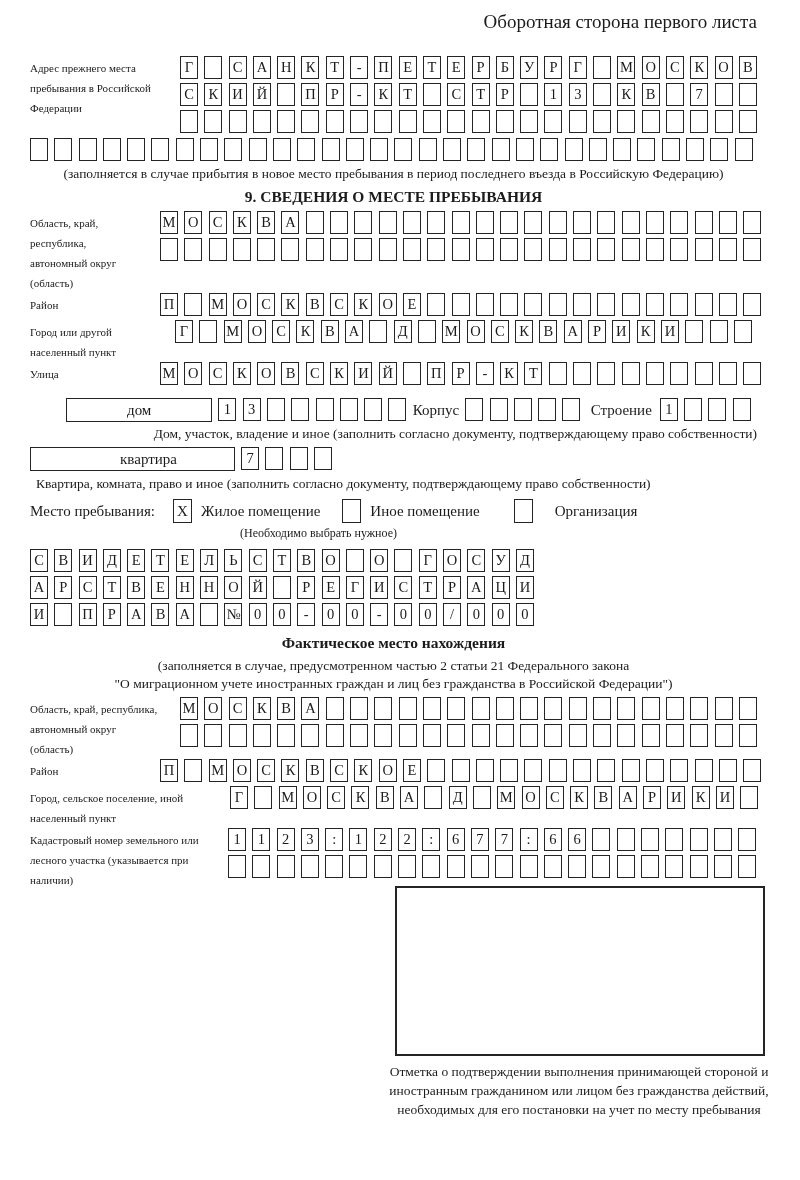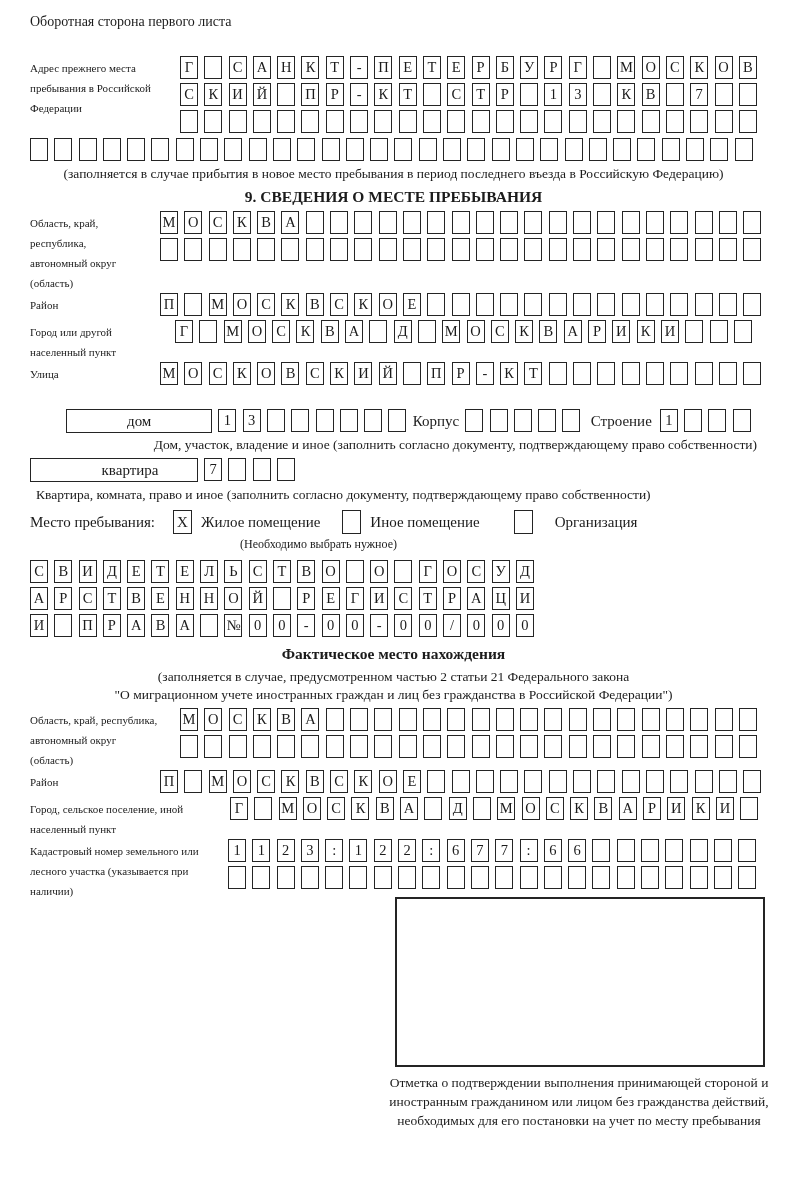--- a/index.html
+++ b/index.html
@@ -4,21 +4,21 @@
 <style>
   * { margin:0; padding:0; box-sizing:border-box; }
   html,body { width:800px; height:1180px; background:#ffffff; overflow:hidden; }
   body {
     font-family:"Liberation Serif","DejaVu Serif",serif;
     color:#1b1b1b;
     position:relative;
   }
   .page { width:800px; height:1180px; padding:12px 43px 0 30px; }
 
-  .header-note { font-size:14px; line-height:20px; margin-bottom:24px; }
+  .header-note { text-align:right; font-size:19px; line-height:20px; margin-bottom:24px; }
 
   
   .frow { display:flex; align-items:flex-start; }
   .flabel { font-size:11px; line-height:20px; padding-top:2px; }
   .cellcol { display:flex; flex-direction:column; }
   .cellrow { display:flex; margin-bottom:4px; }
   .cell {
     width:18px; height:23px; flex:0 0 18px;
     border:1.6px solid #242424; margin-right:6.3px;
     display:flex; align-items:center; justify-content:center;
@@ -60,21 +60,21 @@
   .lbl-raion2 { flex:0 0 130px; padding-right:20px; }
   .lbl-gorod2 { flex:0 0 145px; padding-right:18px; }
   .lbl-ulitsa { flex:0 0 130px; padding-right:20px; }
   .lbl-doc    { flex:0 0 223px; padding-right:15px; }
   .lbl-obl3   { flex:0 0 150px; padding-right:22px; }
   .lbl-raion3 { flex:0 0 130px; padding-right:20px; }
   .lbl-gorod3 { flex:0 0 200px; padding-right:8px; }
   .lbl-kad    { flex:0 0 198px; padding-right:28px; }
 
   .row-full { margin-top:1px; }
-  .mt2 { margin-top:20px;padding-left:36px; }
+  .mt2 { margin-top:9px;padding-left:36px; }
   .kad-wrap { height:56px; }          
   .kad-wrap .flabel { height:80px; }
 
   .place-row { display:flex; align-items:center; margin-top:6px; font-size:15px; }
   .place-row .t-main { margin-right:18px; }
   .place-row .opt-label { margin:0 14px 0 9px; }
   .place-row .gap1 { margin-left:8px; }
   .place-row .gap2 { margin-left:20px; }
   .need-note { font-size:12px; line-height:18px; margin:1px 0 7px 210px; }
 </style>
@@ -380,21 +380,21 @@
     <div class="cellrow" style="margin-bottom:0;">
         <div class="cell">1</div>
         <div class="cell"></div>
         <div class="cell"></div>
         <div class="cell"></div>
       </div>
   </div>
   <div class="caption" style="margin:3px 0 4px 6px;text-align:right;">Дом, участок, владение и иное (заполнить согласно документу, подтверждающему право собственности)</div>
 
   <div class="frow">
-    <div class="widebox" style="width:168px; margin-right:6px;padding-left:32px;">квартира</div>
+    <div class="widebox" style="width:205px; margin-right:6px;padding-left:32px;">квартира</div>
     <div class="cellrow" style="margin-bottom:0;">
         <div class="cell">7</div>
         <div class="cell"></div>
         <div class="cell"></div>
         <div class="cell"></div>
       </div>
   </div>
   <div class="caption" style="margin:4px 0 0 6px;">Квартира, комната, право и иное (заполнить согласно документу, подтверждающему право собственности)</div>
 
   <div class="place-row">

